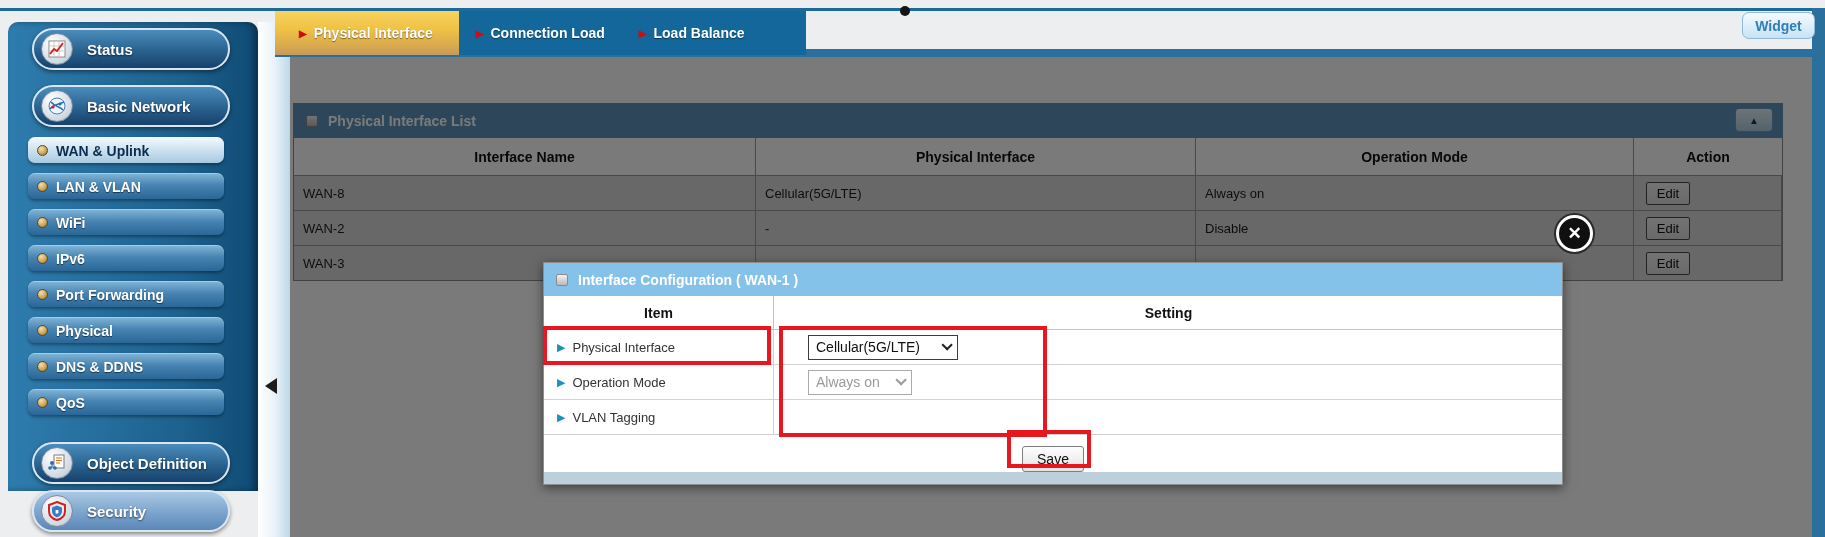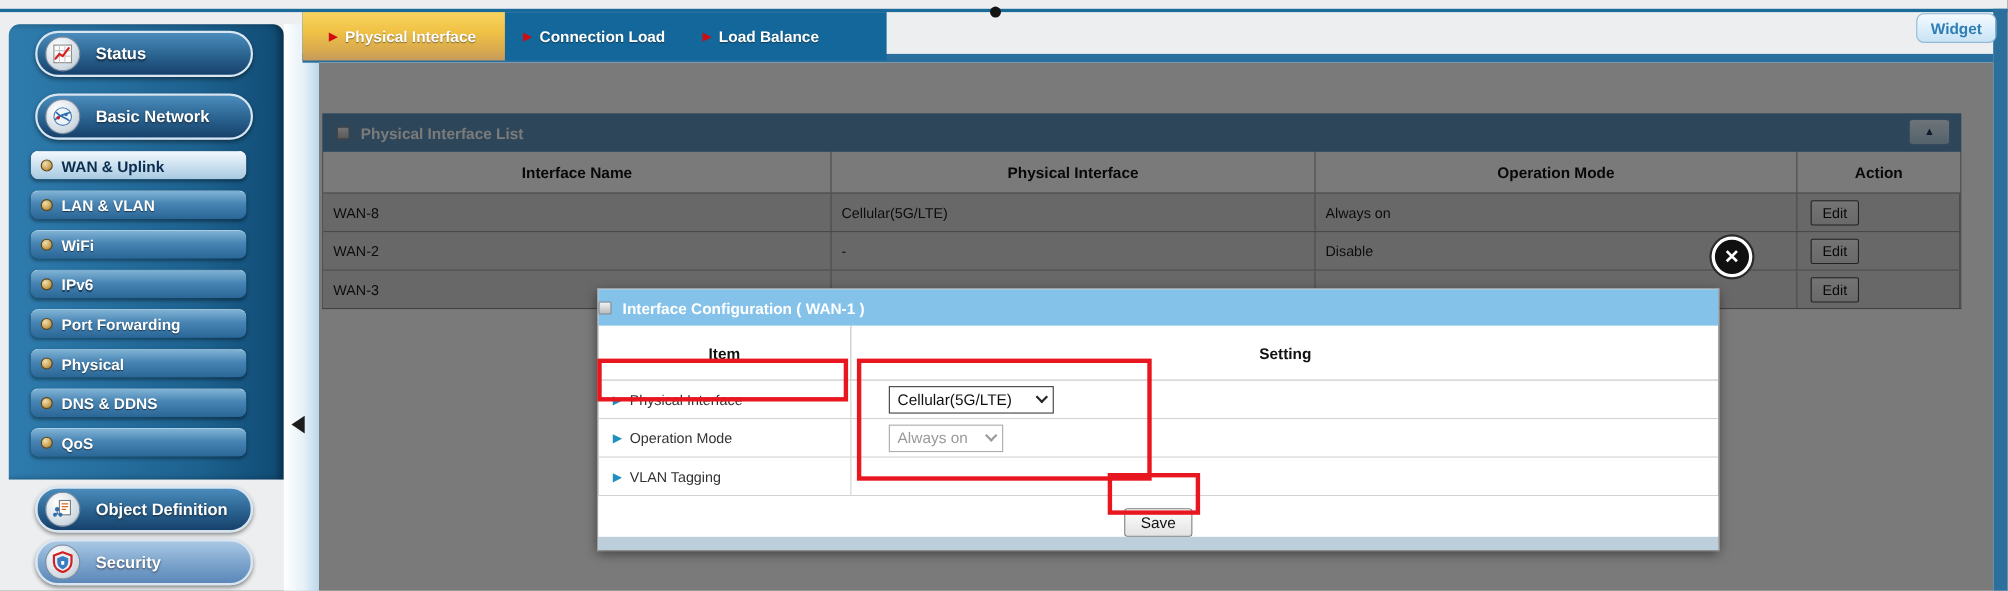--- a/index.html
+++ b/index.html
@@ -6,21 +6,21 @@
   html,body { width:1825px; height:537px; }
   body { font-family: "Liberation Sans", sans-serif; background:#eceef0; position:relative; overflow:hidden; }
   #stage { position:absolute; left:0; top:0; width:1825px; height:537px; }
 
   
   .top-line { position:absolute; left:0; top:8px; width:1825px; height:3px; background:#1b6a99; }
   .right-edge { position:absolute; left:1812px; top:8px; width:13px; height:529px; background:#2b6f9d; }
   .black-dot { position:absolute; left:900px; top:6px; width:10px; height:10px; border-radius:50%; background:#141414; z-index:9; }
 
   
-  .sidebar { position:absolute; left:8px; top:22px; width:250px; height:414px;
+  .sidebar { position:absolute; left:8px; top:22px; width:250px; height:469px;
              background:linear-gradient(90deg,#2e7cae 0%, #1d618e 70%, #0f4a73 100%);
              border-radius:10px 10px 0 0; box-shadow: inset -4px 0 6px rgba(0,0,0,.35); }
   .main-pill { position:absolute; left:24px; width:198px; height:42px; border-radius:21px;
                background:linear-gradient(180deg,#4a8cbc 0%, #2a628f 55%, #16416b 100%);
                border:2px solid #d9e6f2; box-shadow:0 2px 4px rgba(0,0,0,.45);
                display:flex; align-items:center; padding-left:7px; cursor:pointer; }
   .main-pill.lighter { background:linear-gradient(180deg,#a9c8e4 0%, #7ba3cc 55%, #5b87b8 100%); }
   .pill-ico { width:32px; height:32px; border-radius:50%; background:radial-gradient(circle at 35% 30%,#ffffff,#cfd9e2 70%,#9aa8b5);
               border:1px solid #7d8da0; display:flex; align-items:center; justify-content:center; flex:0 0 32px; }
   .main-pill .lbl { color:#fff; font-weight:bold; font-size:15px; margin-left:14px; text-shadow:0 1px 2px rgba(0,0,0,.6); white-space:nowrap; }
@@ -65,24 +65,24 @@
   .lp-row.head .cell { font-weight:bold; font-size:14px; color:#111; display:flex; align-items:center; justify-content:center; border-right:1px solid #9a9a9a; }
   .lp-row.data { height:35px; background:#d9d9d9; border-top:1px solid #9a9a9a; }
   .lp-row .cell:last-child { border-right:none; }
   .lp-row.data .cell { font-size:13px; color:#1a1a1a; display:flex; align-items:center; padding-left:9px; border-right:1px solid #9a9a9a; }
   .edit-btn { margin-left:3px; width:44px; height:23px; background:linear-gradient(180deg,#f2f2f2,#dcdcdc); border:1px solid #4a4a4a; border-radius:2px; font-size:13px; color:#111; cursor:pointer; font-family:"Liberation Sans",sans-serif; }
 
   .overlay { position:absolute; left:290px; top:57px; width:1522px; height:480px; background:rgba(0,0,0,0.52); z-index:3; }
 
   
   .dialog { position:absolute; left:543px; top:262px; width:1020px; z-index:5; border:1px solid #8d8d8d; background:#fff; box-shadow:0 3px 10px rgba(0,0,0,.5); }
-  .dlg-title { height:33px; background:#84c2ea; display:flex; align-items:center; }
+  .dlg-title { height:33px; background:#84c2ea; display:flex; align-items:center; padding-left:12px; }
   .dlg-title .t { color:#fff; font-weight:bold; font-size:14px; margin-left:10px; }
   .dlg-row { display:grid; grid-template-columns:230px 789px; }
-  .dlg-row.head { height:50px; border-bottom:1px solid #c4c4c4; }
+  .dlg-row.head { height:34px; border-bottom:1px solid #c4c4c4; }
   .dlg-row.head .hcell { display:flex; align-items:center; justify-content:center; font-weight:bold; font-size:14px; color:#111; }
   .dlg-row.head .hcell:first-child { border-right:1px solid #c4c4c4; }
   .dlg-row.item { height:35px; border-bottom:1px solid #d2d2d2; }
   .dlg-label { display:flex; align-items:center; padding-left:13px; border-right:1px solid #d2d2d2; font-size:13px; color:#333; }
   .dlg-label .tri { color:#1f8fc0; font-size:11px; margin-right:7px; }
   .dlg-setting { display:flex; align-items:center; padding-left:34px; font-size:13px; color:#222; }
   .sel { display:inline-flex; align-items:center; justify-content:space-between; height:25px; padding:0 8px 0 7px;
          border:1px solid #3c3c3c; background:#fff; font-size:14px; color:#111; min-width:150px; cursor:pointer; }
   .sel .chev { width:8px; height:8px; border-right:2px solid #222; border-bottom:2px solid #222; transform:rotate(45deg) translateY(-3px); margin-left:12px; }
   .sel.disabled { border:1px solid #ababab; color:#9a9a9a; min-width:104px; cursor:default; }

